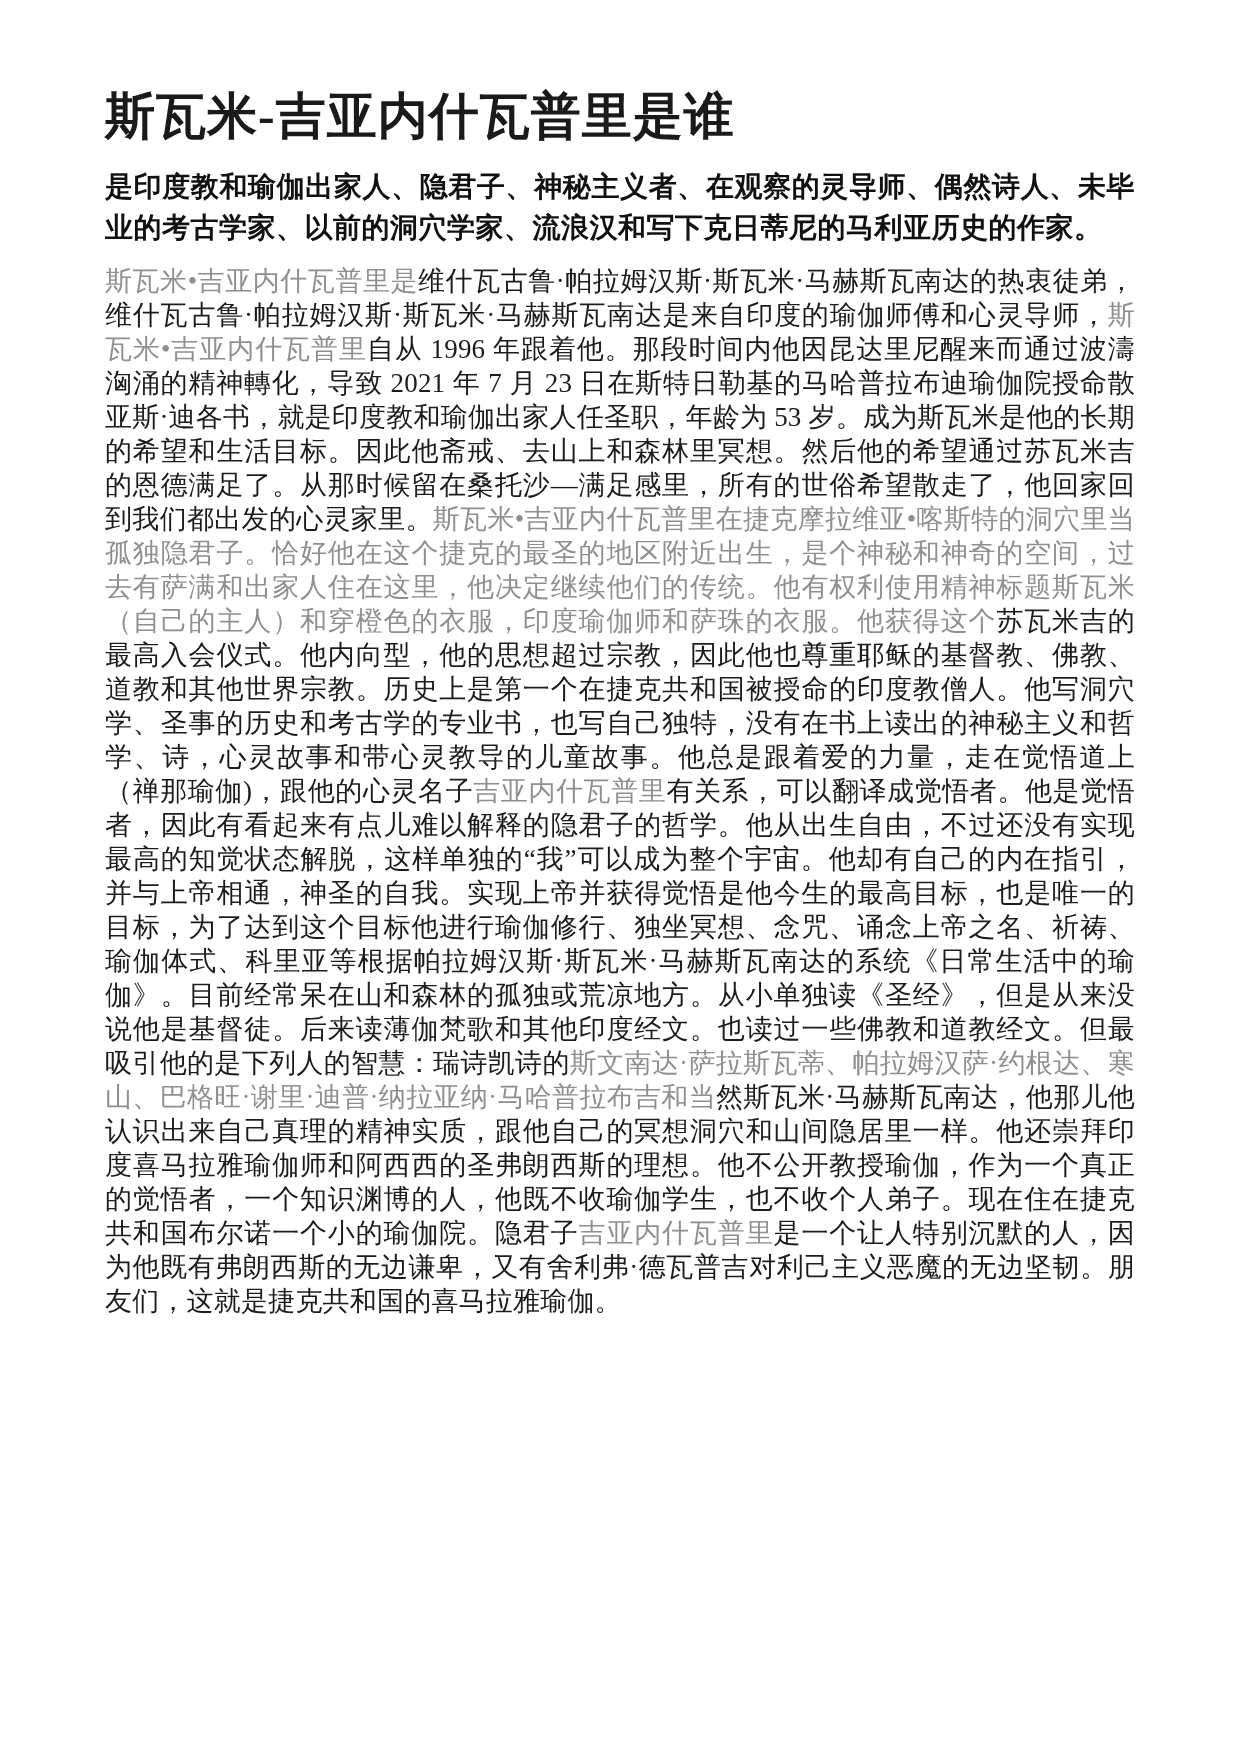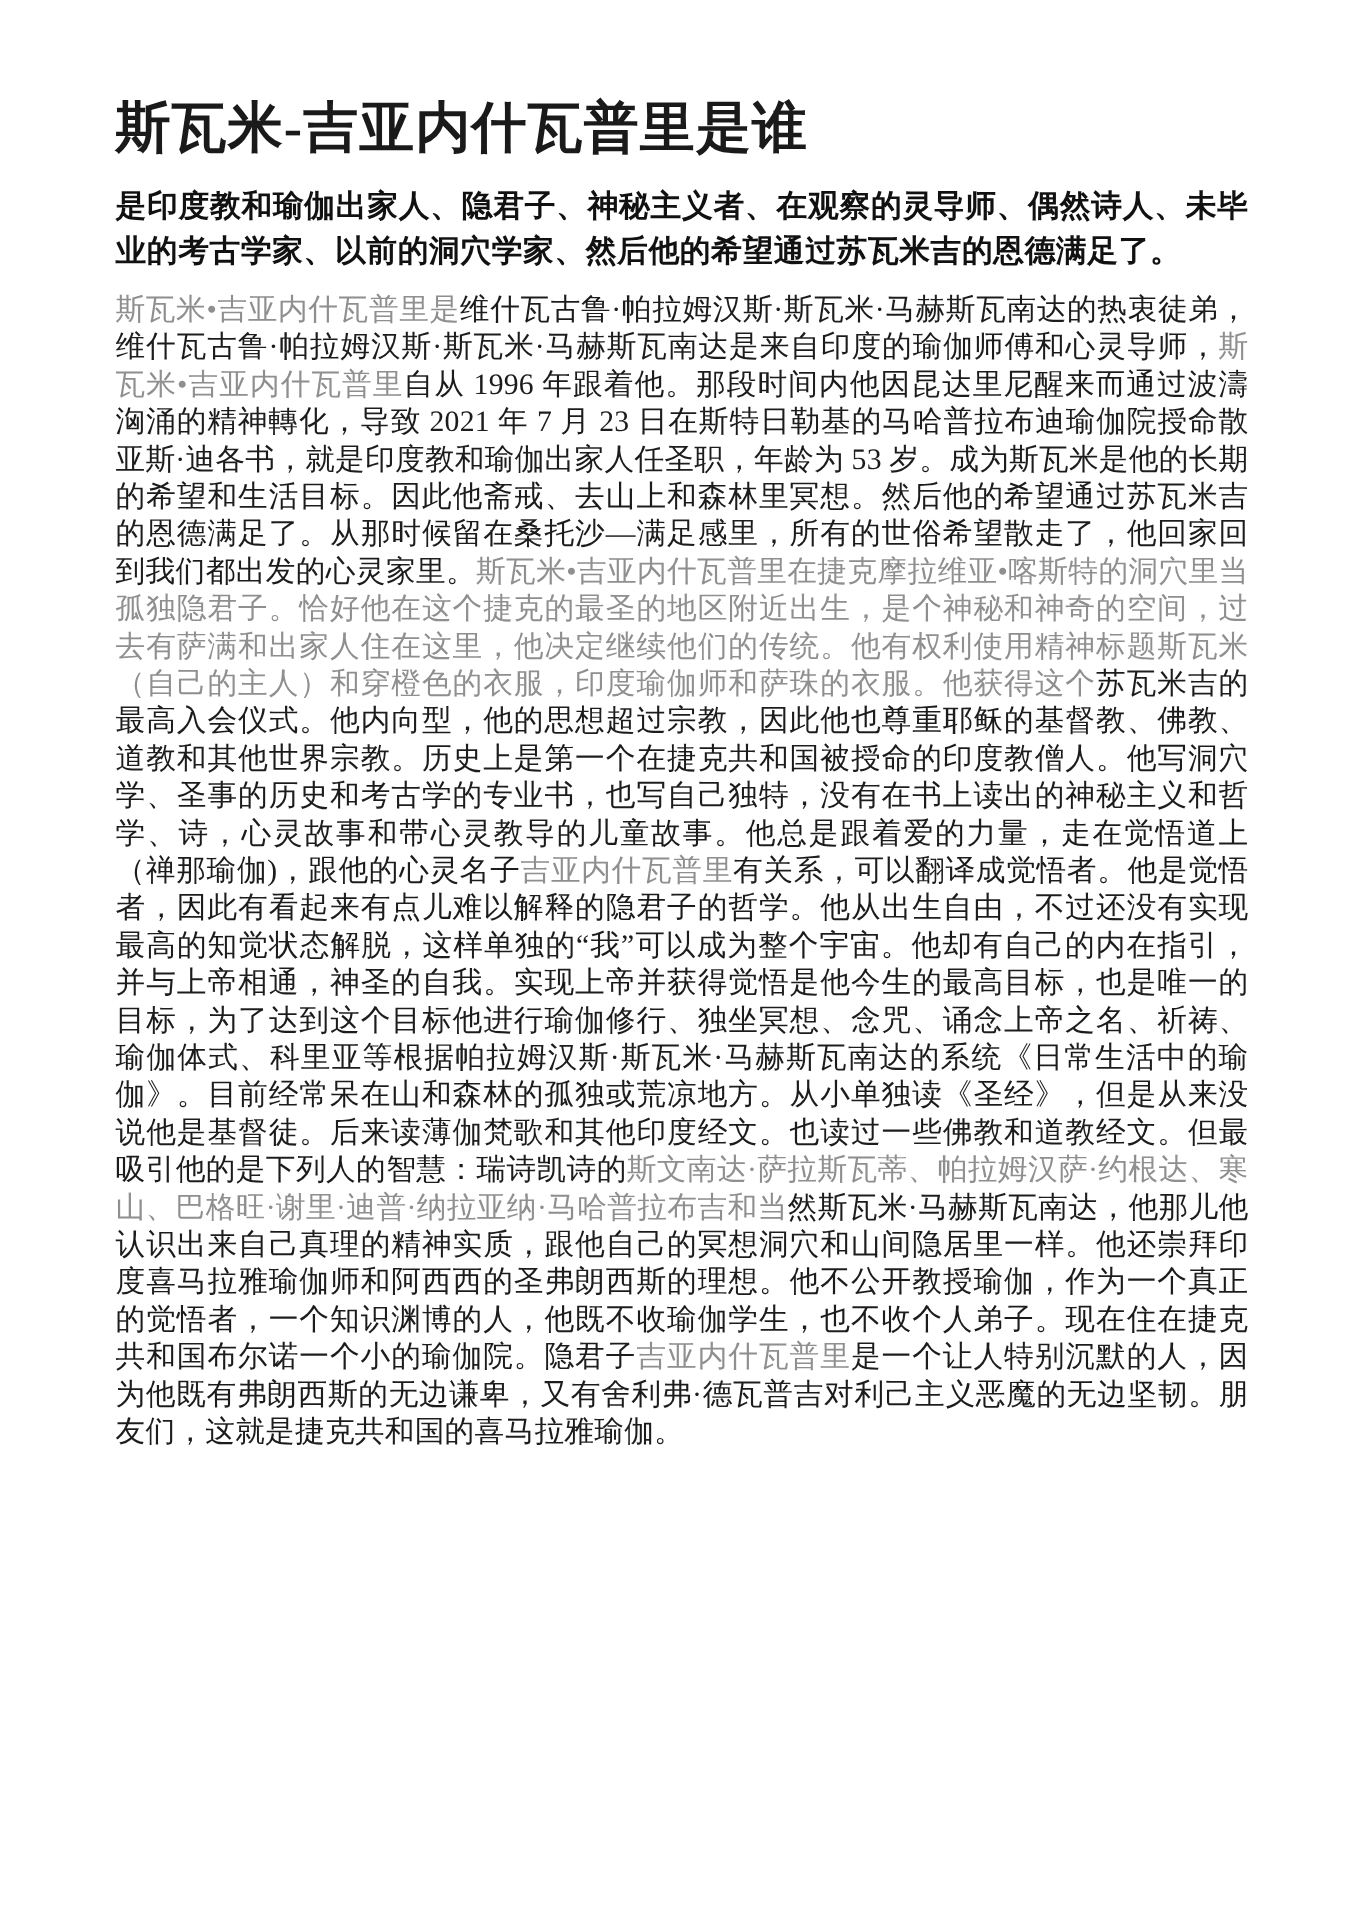--- a/index.html
+++ b/index.html
@@ -45,16 +45,16 @@
     letter-spacing: 0.2px;
   }
   .doc-body span { white-space: normal; margin-top: 44px; }
 </style>
 </head>
 <body>
 
 <div class="page" style="background: rgb(255, 255, 255);">
   <h1 class="doc-title" style="color: rgb(26, 26, 26);">斯瓦米-吉亚内什瓦普里是谁</h1>
 
-  <p class="doc-subtitle">是印度教和瑜伽出家人、隐君子、神秘主义者、在观察的灵导师、偶然诗人、未毕业的考古学家、以前的洞穴学家、然后他的希望通过苏瓦米吉的恩德满足了。</p>
+  <p class="doc-subtitle">是印度教和瑜伽出家人、隐君子、神秘主义者、在观察的灵导师、偶然诗人、未毕业的考古学家、以前的洞穴学家、流浪汉和写下克日蒂尼的马利亚历史的作家。</p>
 
   <p class="doc-body"><span style="color: rgb(143, 143, 143);">斯瓦米•吉亚内什瓦普里是</span><span style="color: rgb(28, 28, 28);">维什瓦古鲁·帕拉姆汉斯·斯瓦米·马赫斯瓦南达的热衷徒弟，维什瓦古鲁·帕拉姆汉斯·斯瓦米·马赫斯瓦南达是来自印度的瑜伽师傅和心灵导师，</span><span style="color: rgb(143, 143, 143);">斯瓦米•吉亚内什瓦普里</span><span style="color: rgb(28, 28, 28);">自从 1996 年跟着他。那段时间内他因昆达里尼醒来而通过波濤洶涌的精神轉化，导致 2021 年 7 月 23 日在斯特日勒基的马哈普拉布迪瑜伽院授命散亚斯·迪各书，就是印度教和瑜伽出家人任圣职，年龄为 53 岁。成为斯瓦米是他的长期的希望和生活目标。因此他斋戒、去山上和森林里冥想。然后他的希望通过苏瓦米吉的恩德满足了。从那时候留在桑托沙—满足感里，所有的世俗希望散走了，他回家回到我们都出发的心灵家里。</span><span style="color: rgb(143, 143, 143);">斯瓦米•吉亚内什瓦普里在捷克摩拉维亚•喀斯特的洞穴里当孤独隐君子。恰好他在这个捷克的最圣的地区附近出生，是个神秘和神奇的空间，过去有萨满和出家人住在这里，他决定继续他们的传统。他有权利使用精神标题斯瓦米（自己的主人）和穿橙色的衣服，印度瑜伽师和萨珠的衣服。他获得这个</span><span style="color: rgb(28, 28, 28);">苏瓦米吉的最高入会仪式。他内向型，他的思想超过宗教，因此他也尊重耶稣的基督教、佛教、道教和其他世界宗教。历史上是第一个在捷克共和国被授命的印度教僧人。他写洞穴学、圣事的历史和考古学的专业书，也写自己独特，没有在书上读出的神秘主义和哲学、诗，心灵故事和带心灵教导的儿童故事。他总是跟着爱的力量，走在觉悟道上（禅那瑜伽)，跟他的心灵名子</span><span style="color: rgb(143, 143, 143);">吉亚内什瓦普里</span><span style="color: rgb(28, 28, 28);">有关系，可以翻译成觉悟者。他是觉悟者，因此有看起来有点儿难以解释的隐君子的哲学。他从出生自由，不过还没有实现最高的知觉状态解脱，这样单独的“我”可以成为整个宇宙。他却有自己的内在指引，并与上帝相通，神圣的自我。实现上帝并获得觉悟是他今生的最高目标，也是唯一的目标，为了达到这个目标他进行瑜伽修行、独坐冥想、念咒、诵念上帝之名、祈祷、瑜伽体式、科里亚等根据帕拉姆汉斯·斯瓦米·马赫斯瓦南达的系统《日常生活中的瑜伽》。目前经常呆在山和森林的孤独或荒凉地方。从小单独读《圣经》，但是从来没说他是基督徒。后来读薄伽梵歌和其他印度经文。也读过一些佛教和道教经文。但最吸引他的是下列人的智慧：瑞诗凯诗的</span><span style="color: rgb(143, 143, 143);">斯文南达·萨拉斯瓦蒂、帕拉姆汉萨·约根达、寒山、巴格旺·谢里·迪普·纳拉亚纳·马哈普拉布吉和当</span><span style="color: rgb(28, 28, 28);">然斯瓦米·马赫斯瓦南达，他那儿他认识出来自己真理的精神实质，跟他自己的冥想洞穴和山间隐居里一样。他还崇拜印度喜马拉雅瑜伽师和阿西西的圣弗朗西斯的理想。他不公开教授瑜伽，作为一个真正的觉悟者，一个知识渊博的人，他既不收瑜伽学生，也不收个人弟子。现在住在捷克共和国布尔诺一个小的瑜伽院。隐君子</span><span style="color: rgb(143, 143, 143);">吉亚内什瓦普里</span><span style="color: rgb(28, 28, 28);">是一个让人特别沉默的人，因为他既有弗朗西斯的无边谦卑，又有舍利弗·德瓦普吉对利己主义恶魔的无边坚韧。朋友们，这就是捷克共和国的喜马拉雅瑜伽。</span></p>
 </div>
 
 </body></html>

